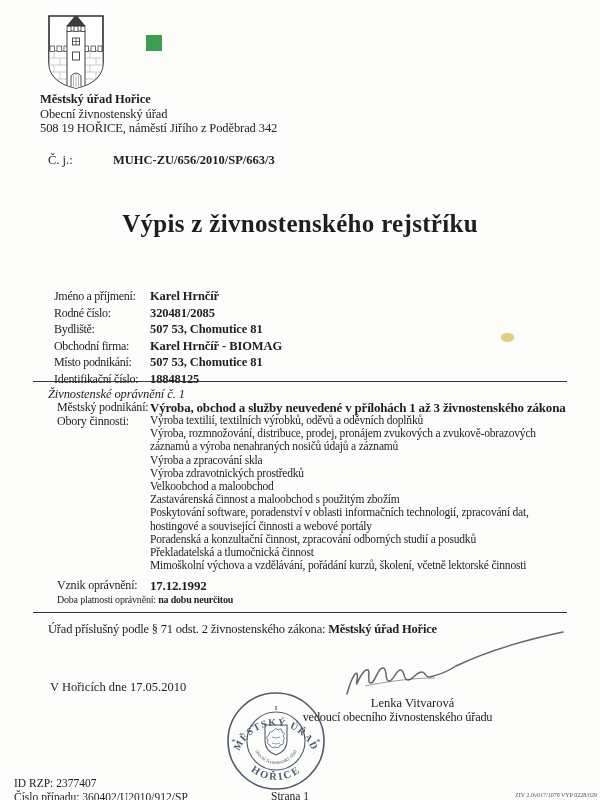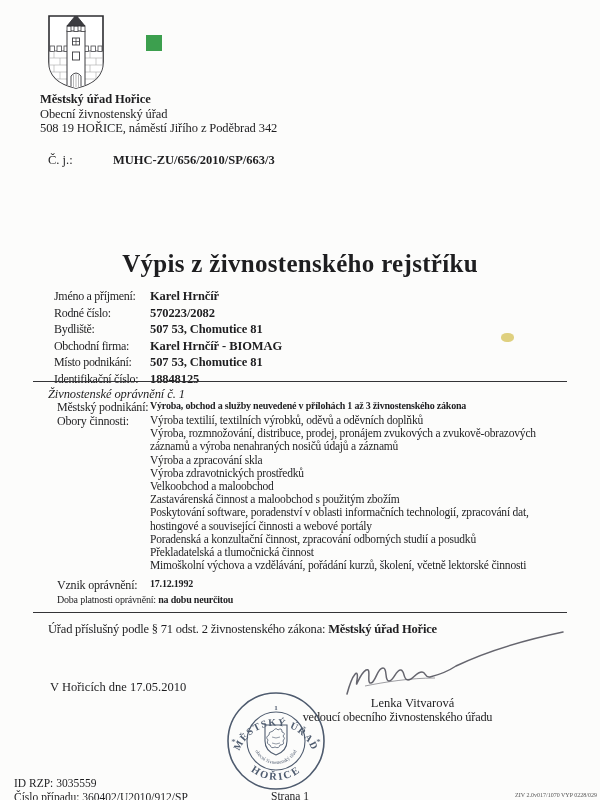--- a/index.html
+++ b/index.html
@@ -9,33 +9,33 @@
     font-family:"Liberation Serif", serif;
   }
   .abs{position:absolute;}
   
   .coa{left:47px;top:14px;width:58px;height:76px;}
   .office{left:40px;top:92px;font-size:12.5px;line-height:14.5px;letter-spacing:-0.1px;}
   .office .name{font-weight:bold;}
   .refrow{left:48px;top:153px;font-size:12.5px;display:flex;}
   .refrow .lbl{width:65px;}
   .refrow .val{font-weight:bold;}
-  .doc-title{left:0;right:0;top:210px;text-align:center;font-size:25px;font-weight:bold;letter-spacing:0.3px;margin-top:40px;}
+  .doc-title{left:0;right:0;top:210px;text-align:center;font-size:25px;font-weight:bold;letter-spacing:0.3px;}
   
   .info{left:54px;top:269px;font-size:12.5px;margin-top:20px;}
   .info .row{display:flex;height:16.6px;}
   .info .lbl{width:96px;flex:none;font-size:12px;letter-spacing:-0.3px;}
   .info .val{font-weight:bold;letter-spacing:-0.1px;}
   .rule{height:0;border-top:1.2px solid #343437;left:33px;width:534px;}
   .rule1{top:381px;}
   .rule2{top:612px;}
   .sec-head{left:48px;top:387px;font-style:italic;font-size:12.5px;letter-spacing:-0.1px;}
   .kv{left:57px;font-size:12px;display:flex;letter-spacing:-0.2px;}
   .kv .lbl{width:93px;flex:none;}
-  .kv .val{font-weight:bold;font-size:10px;}
+  .kv .val{font-weight:bold;font-size:13px;}
   .kv-predmet{top:400px;}
   .kv-predmet .val{white-space:nowrap;}
   .kv-obory{top:414px;}
   .obory-items{width:420px;}
   .obory-items .item{font-weight:normal;font-size:11.5px;line-height:13.2px;letter-spacing:-0.2px;}
   .kv-vznik{top:578px;}
   .inline-kv{left:57px;font-size:10px;letter-spacing:-0.2px;}
   .kv-doba{top:594px;}
   .inline-kv .val{font-weight:bold;}
   .authority{left:48px;top:622px;font-size:12.5px;letter-spacing:-0.2px;}
@@ -115,21 +115,21 @@
 
 <div class="abs doc-title">Výpis z živnostenského rejstříku</div>
 
 <div class="abs info">
   <div class="row">
     <span class="lbl">Jméno a příjmení:</span>
     <span class="val">Karel Hrnčíř</span>
   </div>
   <div class="row">
     <span class="lbl">Rodné číslo:</span>
-    <span class="val">570223/2082</span>
+    <span class="val">320481/2085</span>
   </div>
   <div class="row">
     <span class="lbl">Bydliště:</span>
     <span class="val">507 53, Chomutice 81</span>
   </div>
   <div class="row">
     <span class="lbl">Obchodní firma:</span>
     <span class="val">Karel Hrnčíř - BIOMAG</span>
   </div>
   <div class="row">
@@ -216,16 +216,16 @@
   <text x="7.5" y="53.5" font-size="9" fill="#404e63" text-anchor="middle">*</text>
   <text x="92.5" y="53.5" font-size="9" fill="#404e63" text-anchor="middle">*</text>
 
   <g fill="none" stroke="#404e63">
     <path d="M 39,34 H 61 V 50 Q 61,60 50,64 Q 39,60 39,50 Z" stroke-width="1.1"></path>
     <path d="M 47,40 q 3,-4 5,-1 q 4,-3 4,2 q 4,1 1,4 q 3,2 0,5 q 2,4 -3,4 q -1,4 -5,2 q -4,2 -5,-2 q -4,-1 -2,-5 q -3,-3 1,-5 q -1,-3 4,-4 z" stroke-width="0.8"></path>
     <path d="M 46,46 q 4,2 8,0 M 46,52 q 4,2 8,0" stroke-width="0.6"></path>
   </g>
 </svg>
 
-<div class="abs f-id">ID RZP: 3035559</div>
+<div class="abs f-id">ID RZP: 2377407</div>
 <div class="abs f-case">Číslo případu: 360402/U2010/912/SP</div>
 <div class="abs f-page">Strana 1</div>
 <div class="abs f-version">ZIV 2.0v017/1070 VYP 0228/029</div>
 
 </body></html>

